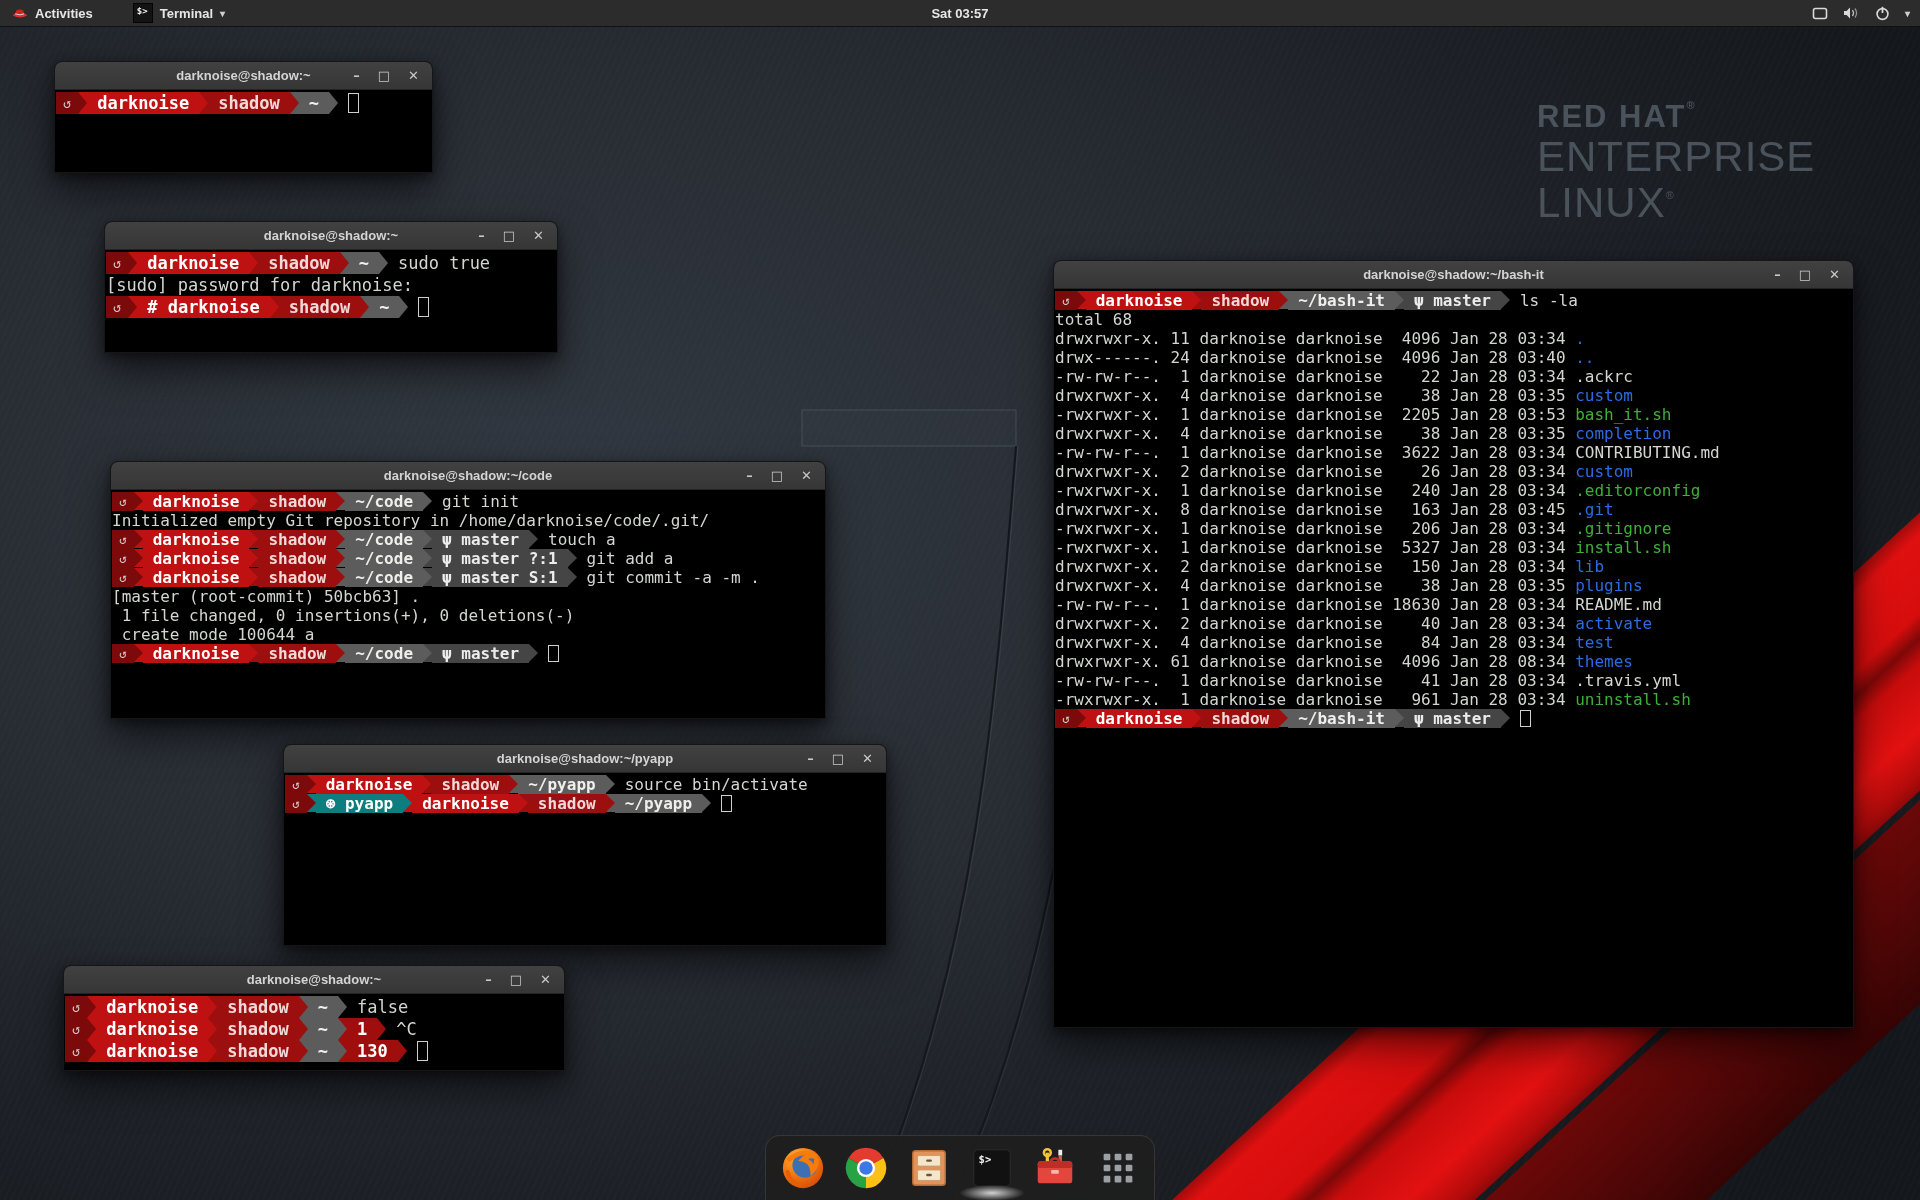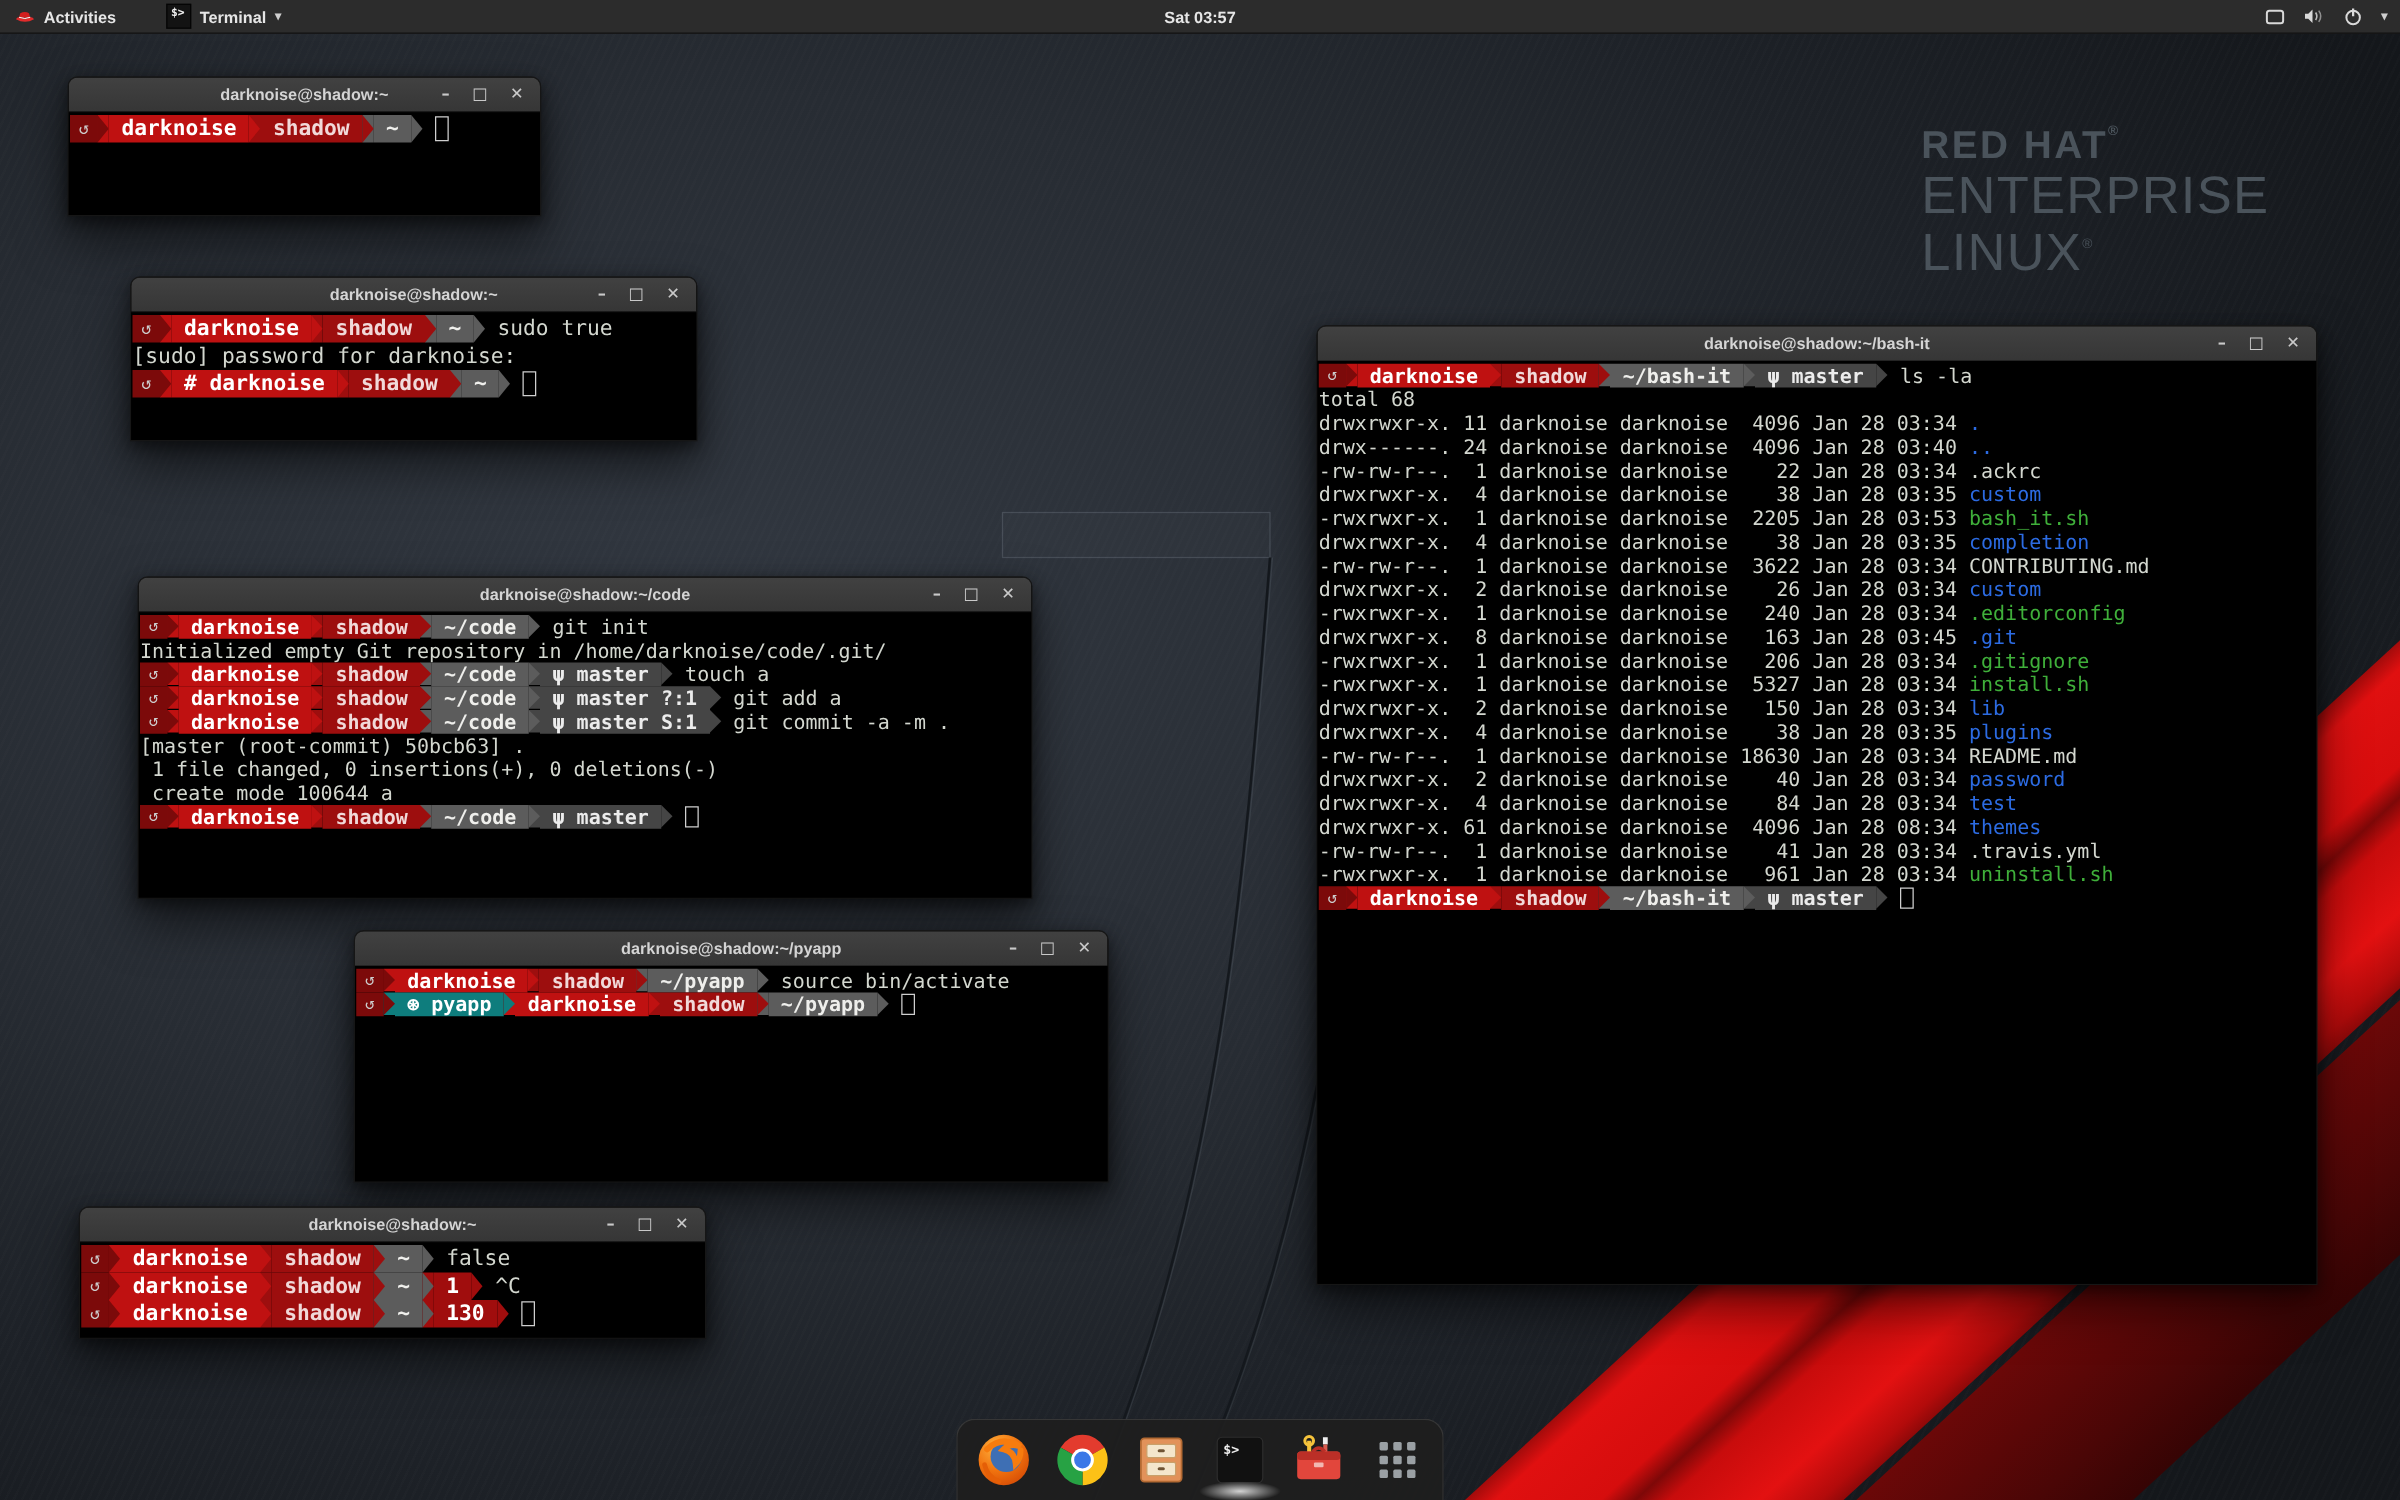--- a/index.html
+++ b/index.html
@@ -199,21 +199,21 @@
           <div class="tline"><span class="tout">drwxrwxr-x.  4 darknoise darknoise    38 Jan 28 03:35 </span><span class="fn-dir">completion</span></div>
           <div class="tline"><span class="tout">-rw-rw-r--.  1 darknoise darknoise  3622 Jan 28 03:34 </span><span class="fn-plain">CONTRIBUTING.md</span></div>
           <div class="tline"><span class="tout">drwxrwxr-x.  2 darknoise darknoise    26 Jan 28 03:34 </span><span class="fn-dir">custom</span></div>
           <div class="tline"><span class="tout">-rwxrwxr-x.  1 darknoise darknoise   240 Jan 28 03:34 </span><span class="fn-exec">.editorconfig</span></div>
           <div class="tline"><span class="tout">drwxrwxr-x.  8 darknoise darknoise   163 Jan 28 03:45 </span><span class="fn-dir">.git</span></div>
           <div class="tline"><span class="tout">-rwxrwxr-x.  1 darknoise darknoise   206 Jan 28 03:34 </span><span class="fn-exec">.gitignore</span></div>
           <div class="tline"><span class="tout">-rwxrwxr-x.  1 darknoise darknoise  5327 Jan 28 03:34 </span><span class="fn-exec">install.sh</span></div>
           <div class="tline"><span class="tout">drwxrwxr-x.  2 darknoise darknoise   150 Jan 28 03:34 </span><span class="fn-dir">lib</span></div>
           <div class="tline"><span class="tout">drwxrwxr-x.  4 darknoise darknoise    38 Jan 28 03:35 </span><span class="fn-dir">plugins</span></div>
           <div class="tline"><span class="tout">-rw-rw-r--.  1 darknoise darknoise 18630 Jan 28 03:34 </span><span class="fn-plain">README.md</span></div>
-          <div class="tline"><span class="tout">drwxrwxr-x.  2 darknoise darknoise    40 Jan 28 03:34 </span><span class="fn-dir">password</span></div>
+          <div class="tline"><span class="tout">drwxrwxr-x.  2 darknoise darknoise    40 Jan 28 03:34 </span><span class="fn-dir">activate</span></div>
           <div class="tline"><span class="tout">drwxrwxr-x.  4 darknoise darknoise    84 Jan 28 03:34 </span><span class="fn-dir">test</span></div>
           <div class="tline"><span class="tout">drwxrwxr-x. 61 darknoise darknoise  4096 Jan 28 08:34 </span><span class="fn-dir">themes</span></div>
           <div class="tline"><span class="tout">-rw-rw-r--.  1 darknoise darknoise    41 Jan 28 03:34 </span><span class="fn-plain">.travis.yml</span></div>
           <div class="tline"><span class="tout">-rwxrwxr-x.  1 darknoise darknoise   961 Jan 28 03:34 </span><span class="fn-exec">uninstall.sh</span></div>
           <div class="tline"><span class="seg seg-os">↺</span><span class="sep" style="border-left-color: rgb(124, 10, 10); background-color: rgb(191, 17, 17);"></span><span class="seg seg-user">darknoise</span><span class="sep" style="border-left-color: rgb(191, 17, 17); background-color: rgb(157, 14, 14);"></span><span class="seg seg-host">shadow</span><span class="sep" style="border-left-color: rgb(157, 14, 14); background-color: rgb(92, 92, 92);"></span><span class="seg seg-path">~/bash-it</span><span class="sep" style="border-left-color: rgb(92, 92, 92); background-color: rgb(69, 69, 69);"></span><span class="seg seg-git">ψ master</span><span class="sep" style="border-left-color: rgb(69, 69, 69); background-color: transparent;"></span><span class="cur"></span></div>
         </div>
       </div>
     </div>
 
   <div class="topbar">

